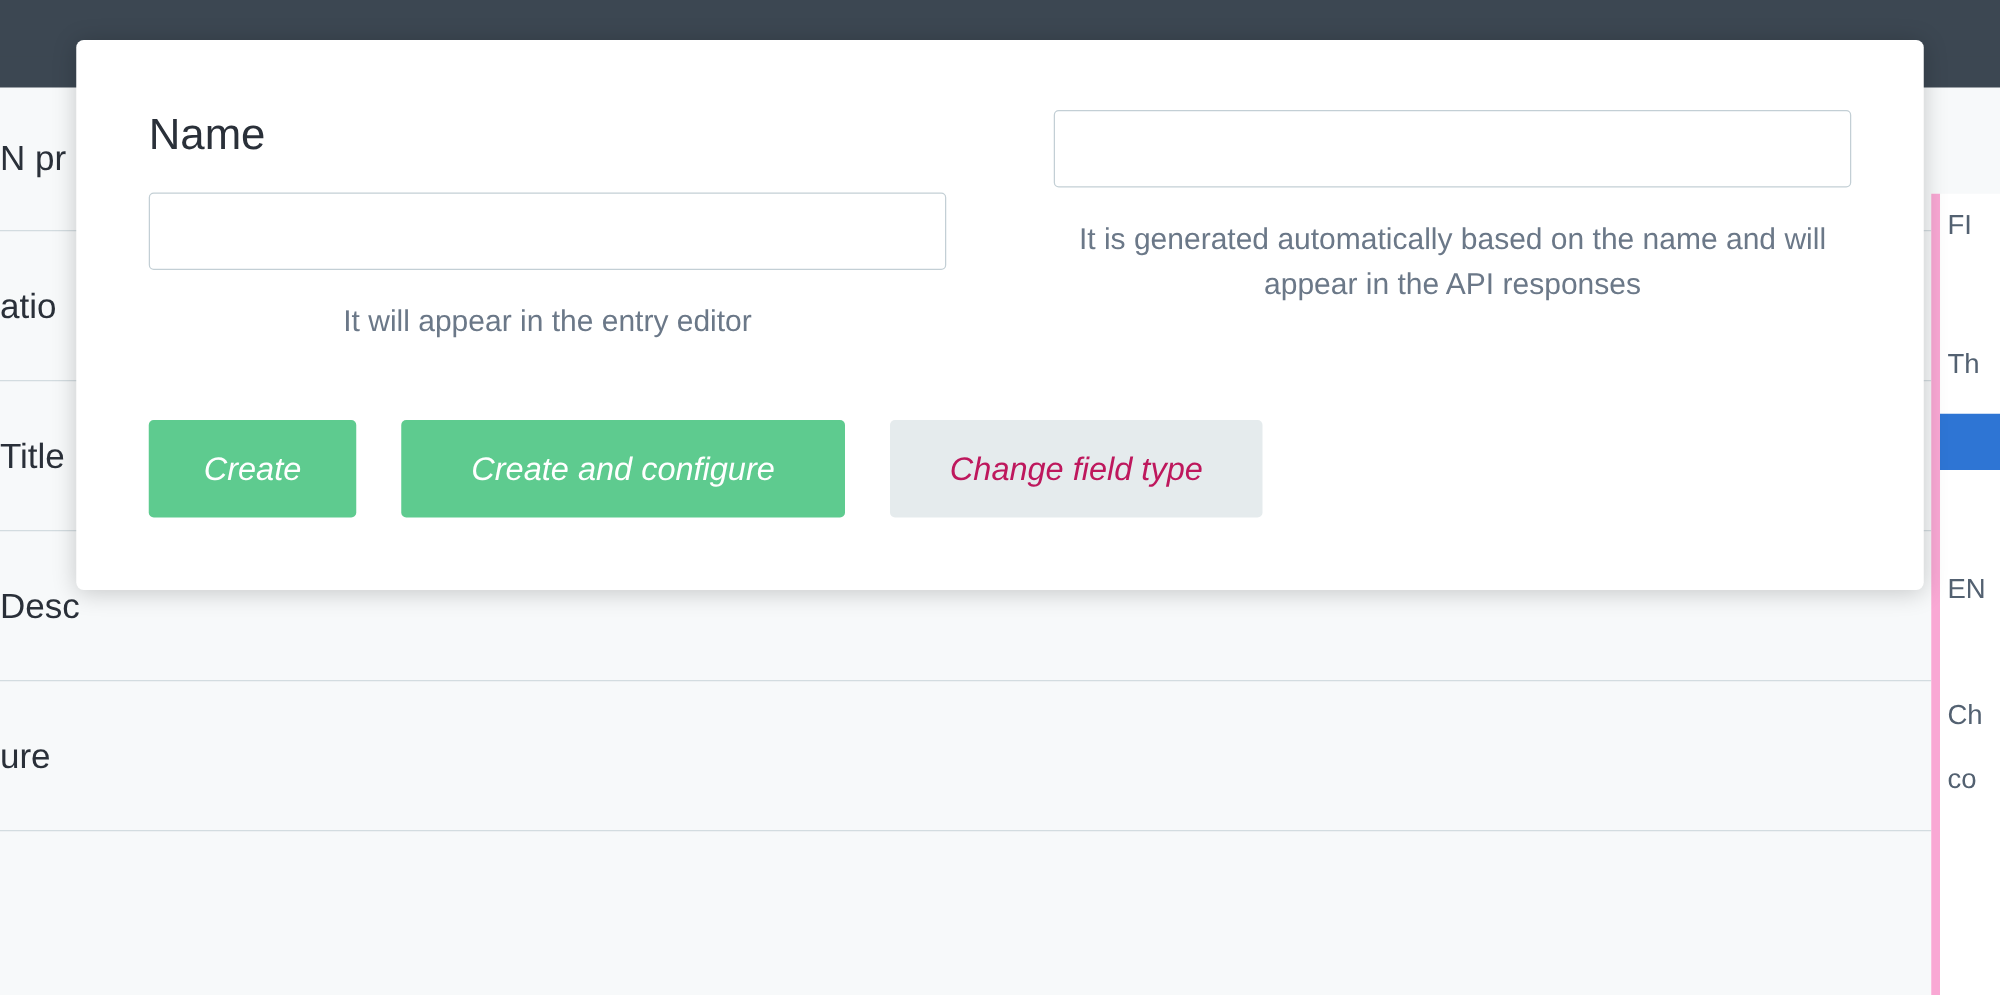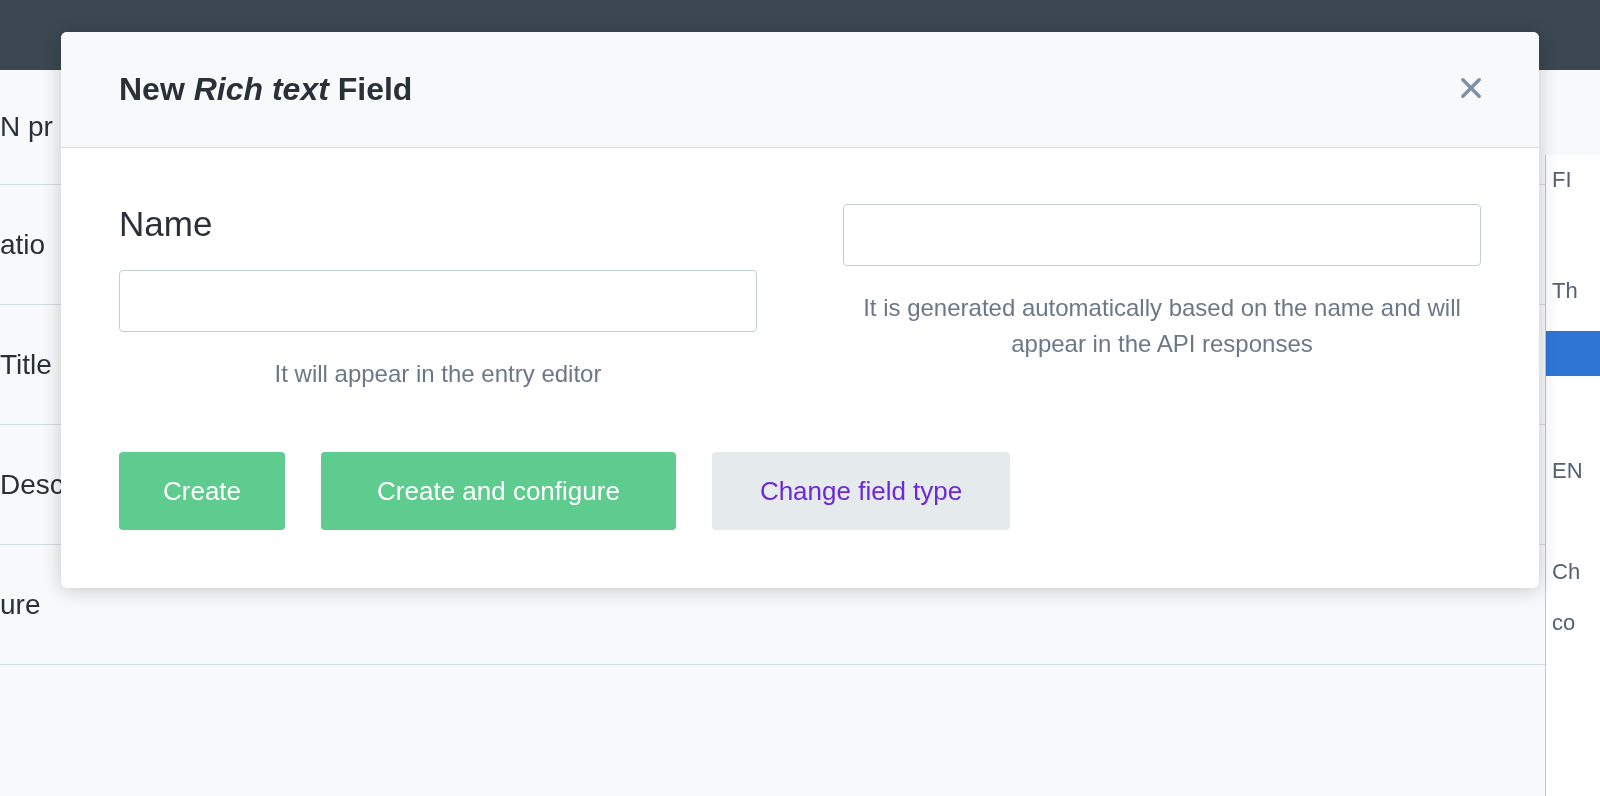--- a/index.html
+++ b/index.html
@@ -42,21 +42,21 @@
       white-space: nowrap;
       text-align: right;
     }
     .bg-right-panel {
       position: absolute;
       top: 155px;
       right: 0;
       bottom: 0;
       width: 55px;
       background: #fff;
-      border-left: 1px solid #f9a8d4;
+      border-left: 7px solid #f9a8d4;
       font-size: 22px;
       color: #536171;
       overflow: hidden;
     }
     .bg-right-item {
       padding: 12px 6px;
       border-bottom: 1px solid transparent;
       white-space: nowrap;
     }
     .bg-right-item.accent {
@@ -150,31 +150,32 @@
       height: 78px;
       padding: 0 44px;
       border: none;
       border-radius: 4px;
       font-size: 26px;
       font-weight: 500;
       cursor: pointer;
       display: inline-flex;
       align-items: center;
       justify-content: center;
+      font-style: italic;
     }
     .btn-primary {
       background: #5ecb8f;
       color: #fff;
     }
     .btn-primary.wide {
       padding: 2px 56px;
     }
     .btn-secondary {
       background: #e5ebed;
-      color: #6d28d9;
+      color: #be185d;
       padding: 0 48px;
     }
   </style>
 </head>
 <body>
 
 <div class="bg-layer">
   <div class="bg-top-bar"></div>
   <div class="bg-content">
     <div class="bg-row">
@@ -198,33 +199,20 @@
     <div class="bg-right-item" style="margin-top:60px">Th</div>
     <div class="bg-right-item accent" style="margin-top:14px"></div>
     <div class="bg-right-item" style="margin-top:70px">EN</div>
     <div class="bg-right-item" style="margin-top:50px">Ch</div>
     <div class="bg-right-item">co</div>
   </div>
 </div>
 
 <div class="modal-overlay">
   <div class="modal">
-    <div class="modal-header">
-      <h2 class="modal-title">
-        <span>New </span><span class="italic">Rich text</span><span> Field</span>
-      </h2>
-      <button class="close-btn">
-        <span>
-          <svg viewBox="0 0 24 24" fill="none" stroke="currentColor" stroke-width="3" stroke-linecap="round">
-            <line x1="5" y1="5" x2="19" y2="19"></line>
-            <line x1="19" y1="5" x2="5" y2="19"></line>
-          </svg>
-        </span>
-      </button>
-    </div>
     <div class="modal-body">
       <div class="field-group">
         <label class="field-label">Name</label>
         <input type="text" class="text-input" value="" style="">
         <p class="help-text">It will appear in the entry editor</p>
       </div>
       <div class="field-group">
         <input type="text" class="text-input" value="" style="">
         <p class="help-text">It is generated automatically based on the name and will appear in the API responses</p>
       </div>

